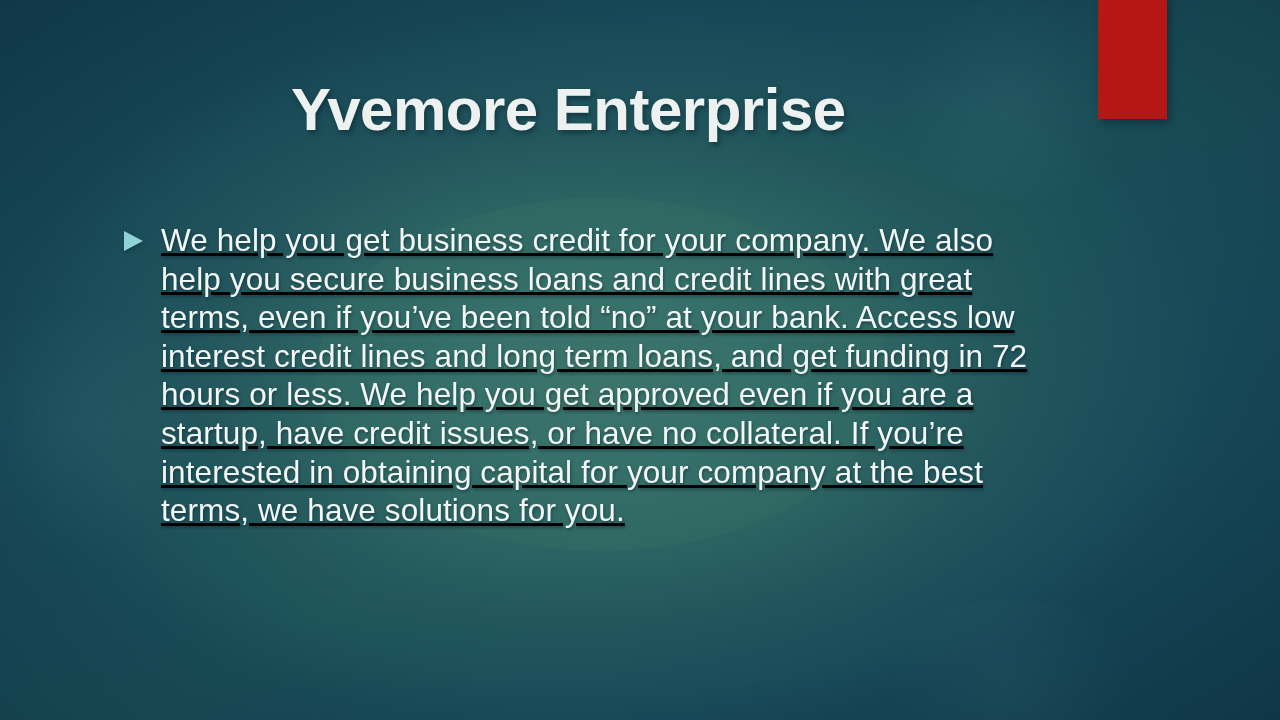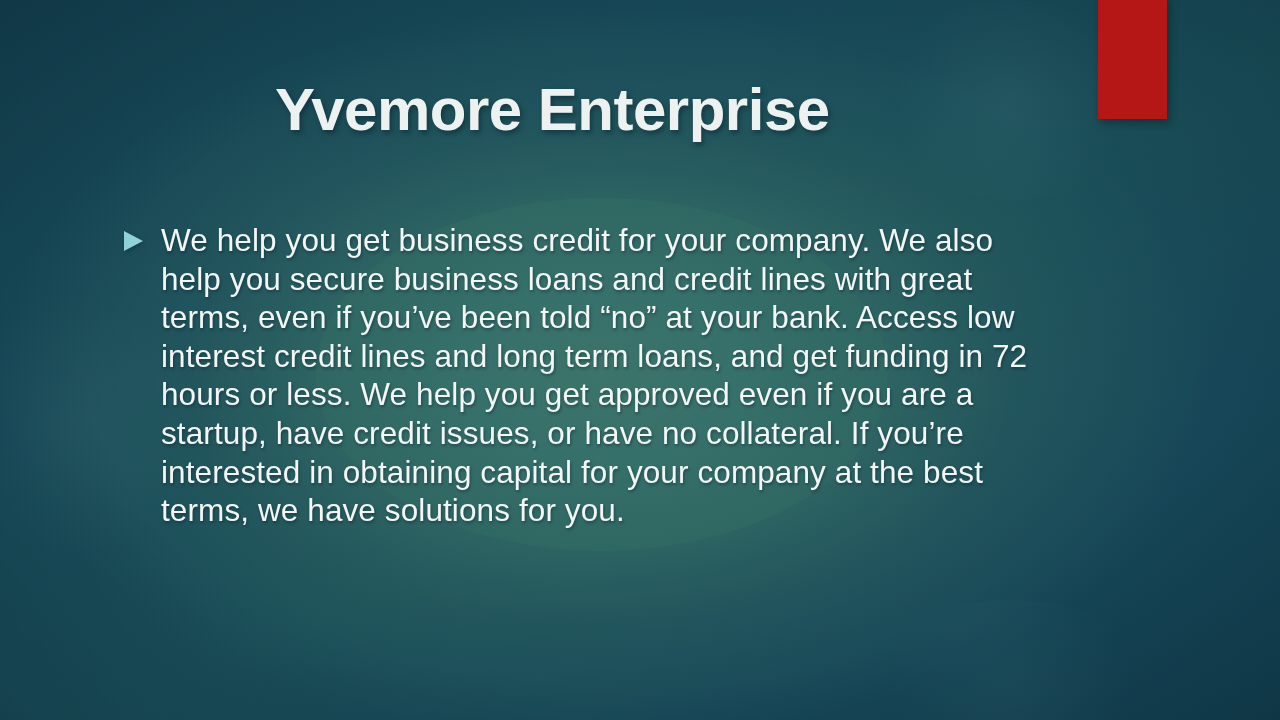--- a/index.html
+++ b/index.html
@@ -80,39 +80,40 @@
     top: -4px;
     width: 69px;
     height: 123px;
     background: #b51717;
     box-shadow: 3px 4px 7px rgba(6,28,38,0.45);
   }
 
   
   #title {
     position: absolute;
-    left: 275px;
+    left: 291px;
     top: 74px;
     font-size: 60px;
     font-weight: bold;
     line-height: 72px;
     letter-spacing: -0.5px;
     color: #edf2f0;
     text-shadow: 2px 3px 5px rgba(8,34,45,0.55);
     white-space: nowrap;
   }
 
   
   #body-block {
     position: absolute;
     left: 124px;
     top: 221px;
     width: 960px;
     display: flex;
     align-items: flex-start;
+    text-decoration: underline;
   }
 
   #bullet-marker {
     flex: 0 0 auto;
     margin-top: 10px;
     margin-right: 18px;
     width: 0;
     height: 0;
     border-left: 19px solid #8fd3d6;
     border-top: 10px solid transparent;

